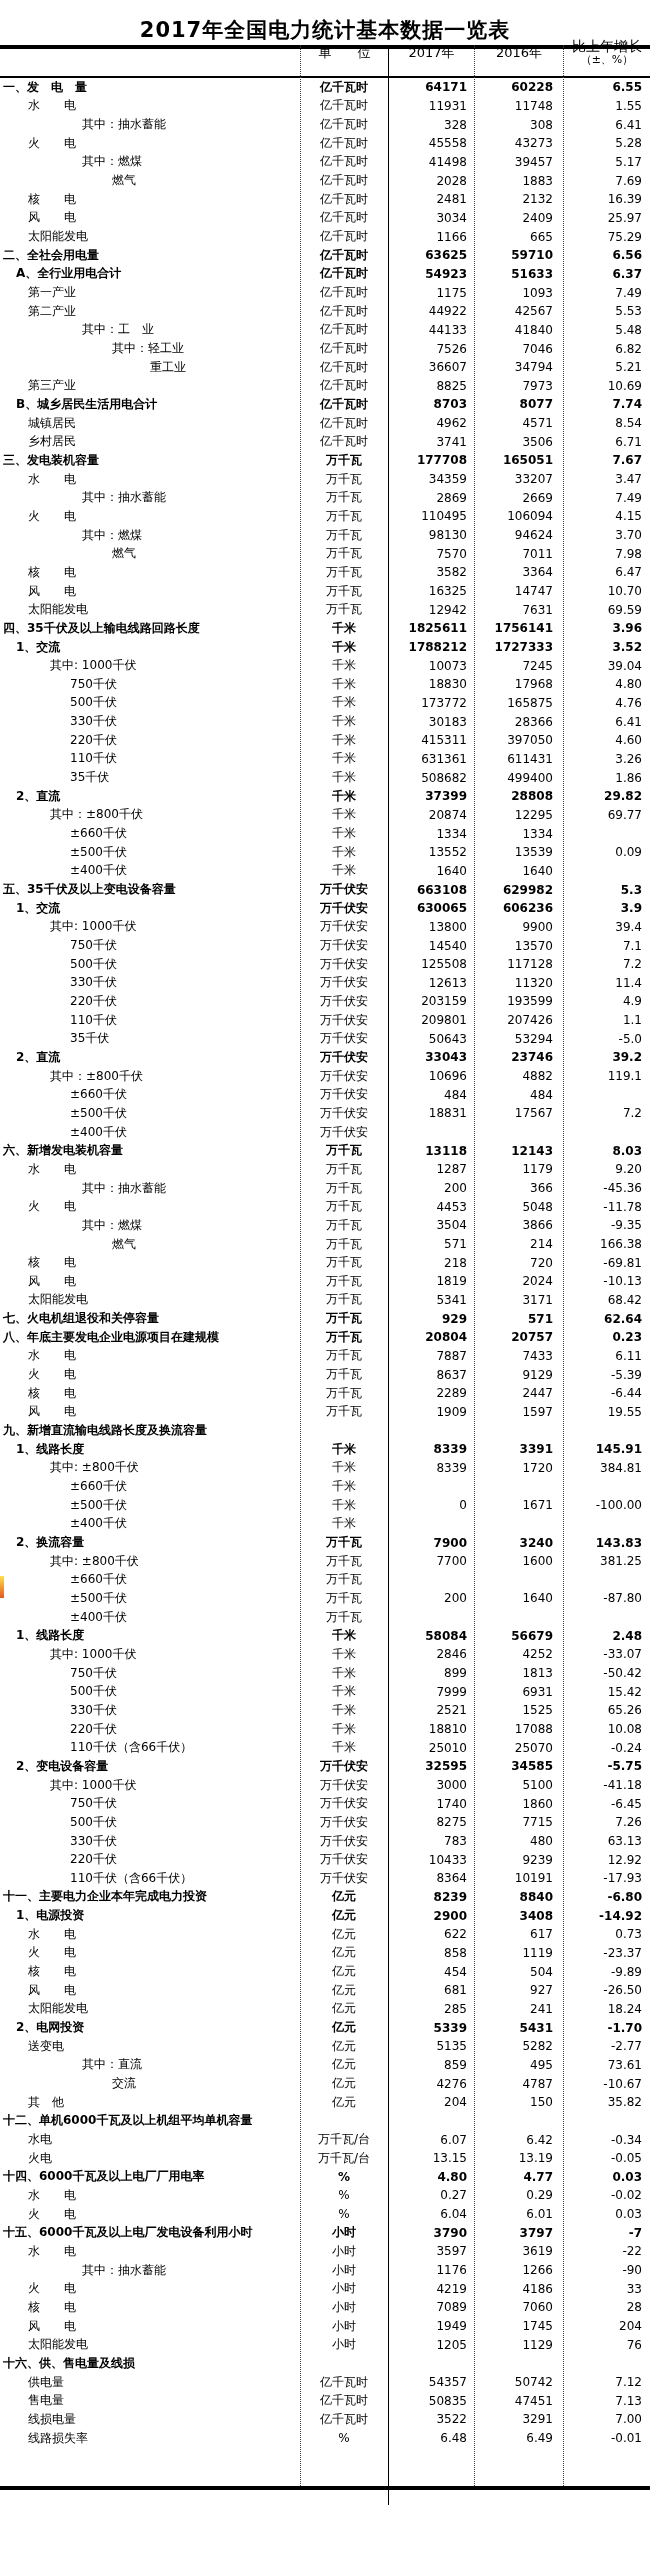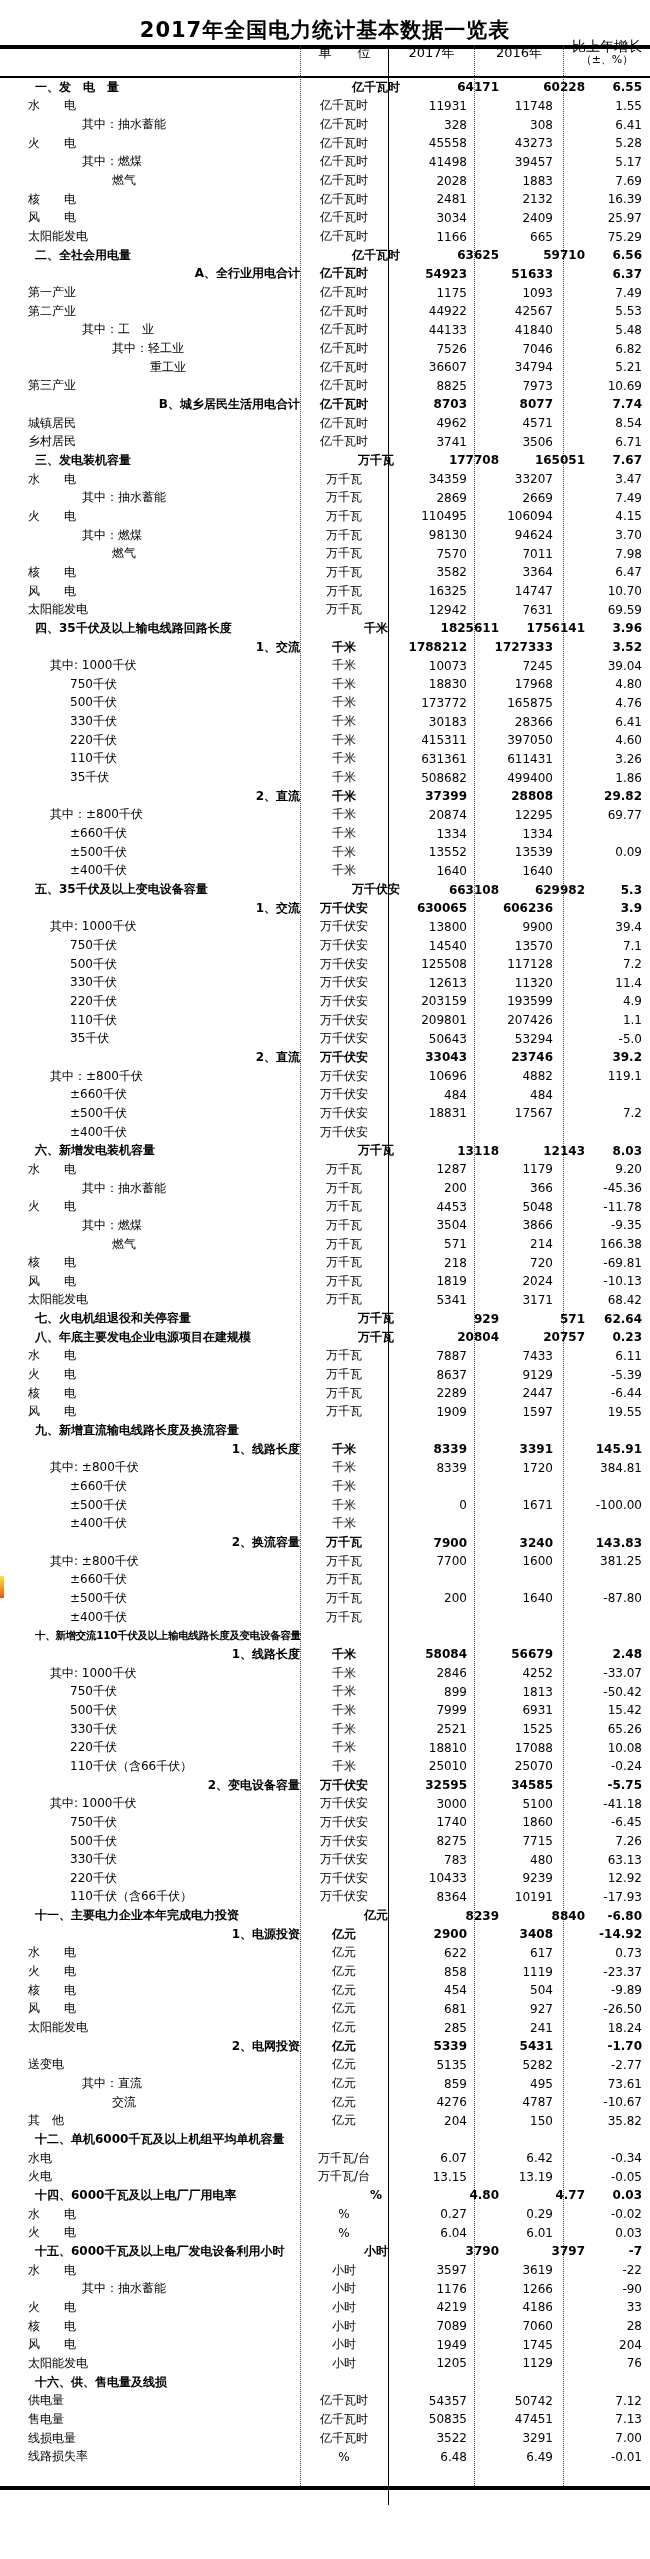--- a/index.html
+++ b/index.html
@@ -39,22 +39,22 @@
   .row{display:flex;height:18.67px;align-items:center;font-size:12px;}
   .row.b{font-weight:bold;}
   .row.sm .lab{font-size:10.5px;letter-spacing:-0.3px;}
   .c{box-sizing:border-box;white-space:nowrap;overflow:hidden;}
   .lab{width:300px;}
   .unitc{width:88px;text-align:center;}
   .va{width:86px;text-align:right;padding-right:7px;}
   .vb{width:89px;text-align:right;padding-right:10px;}
   .vg{flex:1;text-align:right;padding-right:8px;}
   
-  .ind0{padding-left:3px;margin-left:32px;}
-  .ind1{padding-left:16px;text-align:right;}
+  .ind0{padding-left:3px;}
+  .ind1{padding-left:16px;}
   .ind2{padding-left:50px;}
   .ind3{padding-left:28px;}
   .ind4{padding-left:70px;}
   .ind5{padding-left:82px;}
   .ind6{padding-left:112px;}
   .ind7{padding-left:150px;}
   
   .artifact{position:absolute;left:0;top:1576px;width:4px;height:22px;
     background:linear-gradient(#ffe14d,#e2571f);}
 </style>
@@ -655,27 +655,20 @@
       <div class="c vb">1640</div>
       <div class="c vg">-87.80</div>
     </div>
     <div class="row">
       <div class="c lab ind4">±400千伏</div>
       <div class="c unitc">万千瓦</div>
       <div class="c va"></div>
       <div class="c vb"></div>
       <div class="c vg"></div>
     </div>
-    <div class="row b sm">
-      <div class="c lab ind0">十、新增交流110千伏及以上输电线路长度及变电设备容量</div>
-      <div class="c unitc"></div>
-      <div class="c va"></div>
-      <div class="c vb"></div>
-      <div class="c vg"></div>
-    </div>
     <div class="row b">
       <div class="c lab ind1">1、线路长度</div>
       <div class="c unitc">千米</div>
       <div class="c va">58084</div>
       <div class="c vb">56679</div>
       <div class="c vg">2.48</div>
     </div>
     <div class="row">
       <div class="c lab ind2">其中: 1000千伏</div>
       <div class="c unitc">千米</div>

